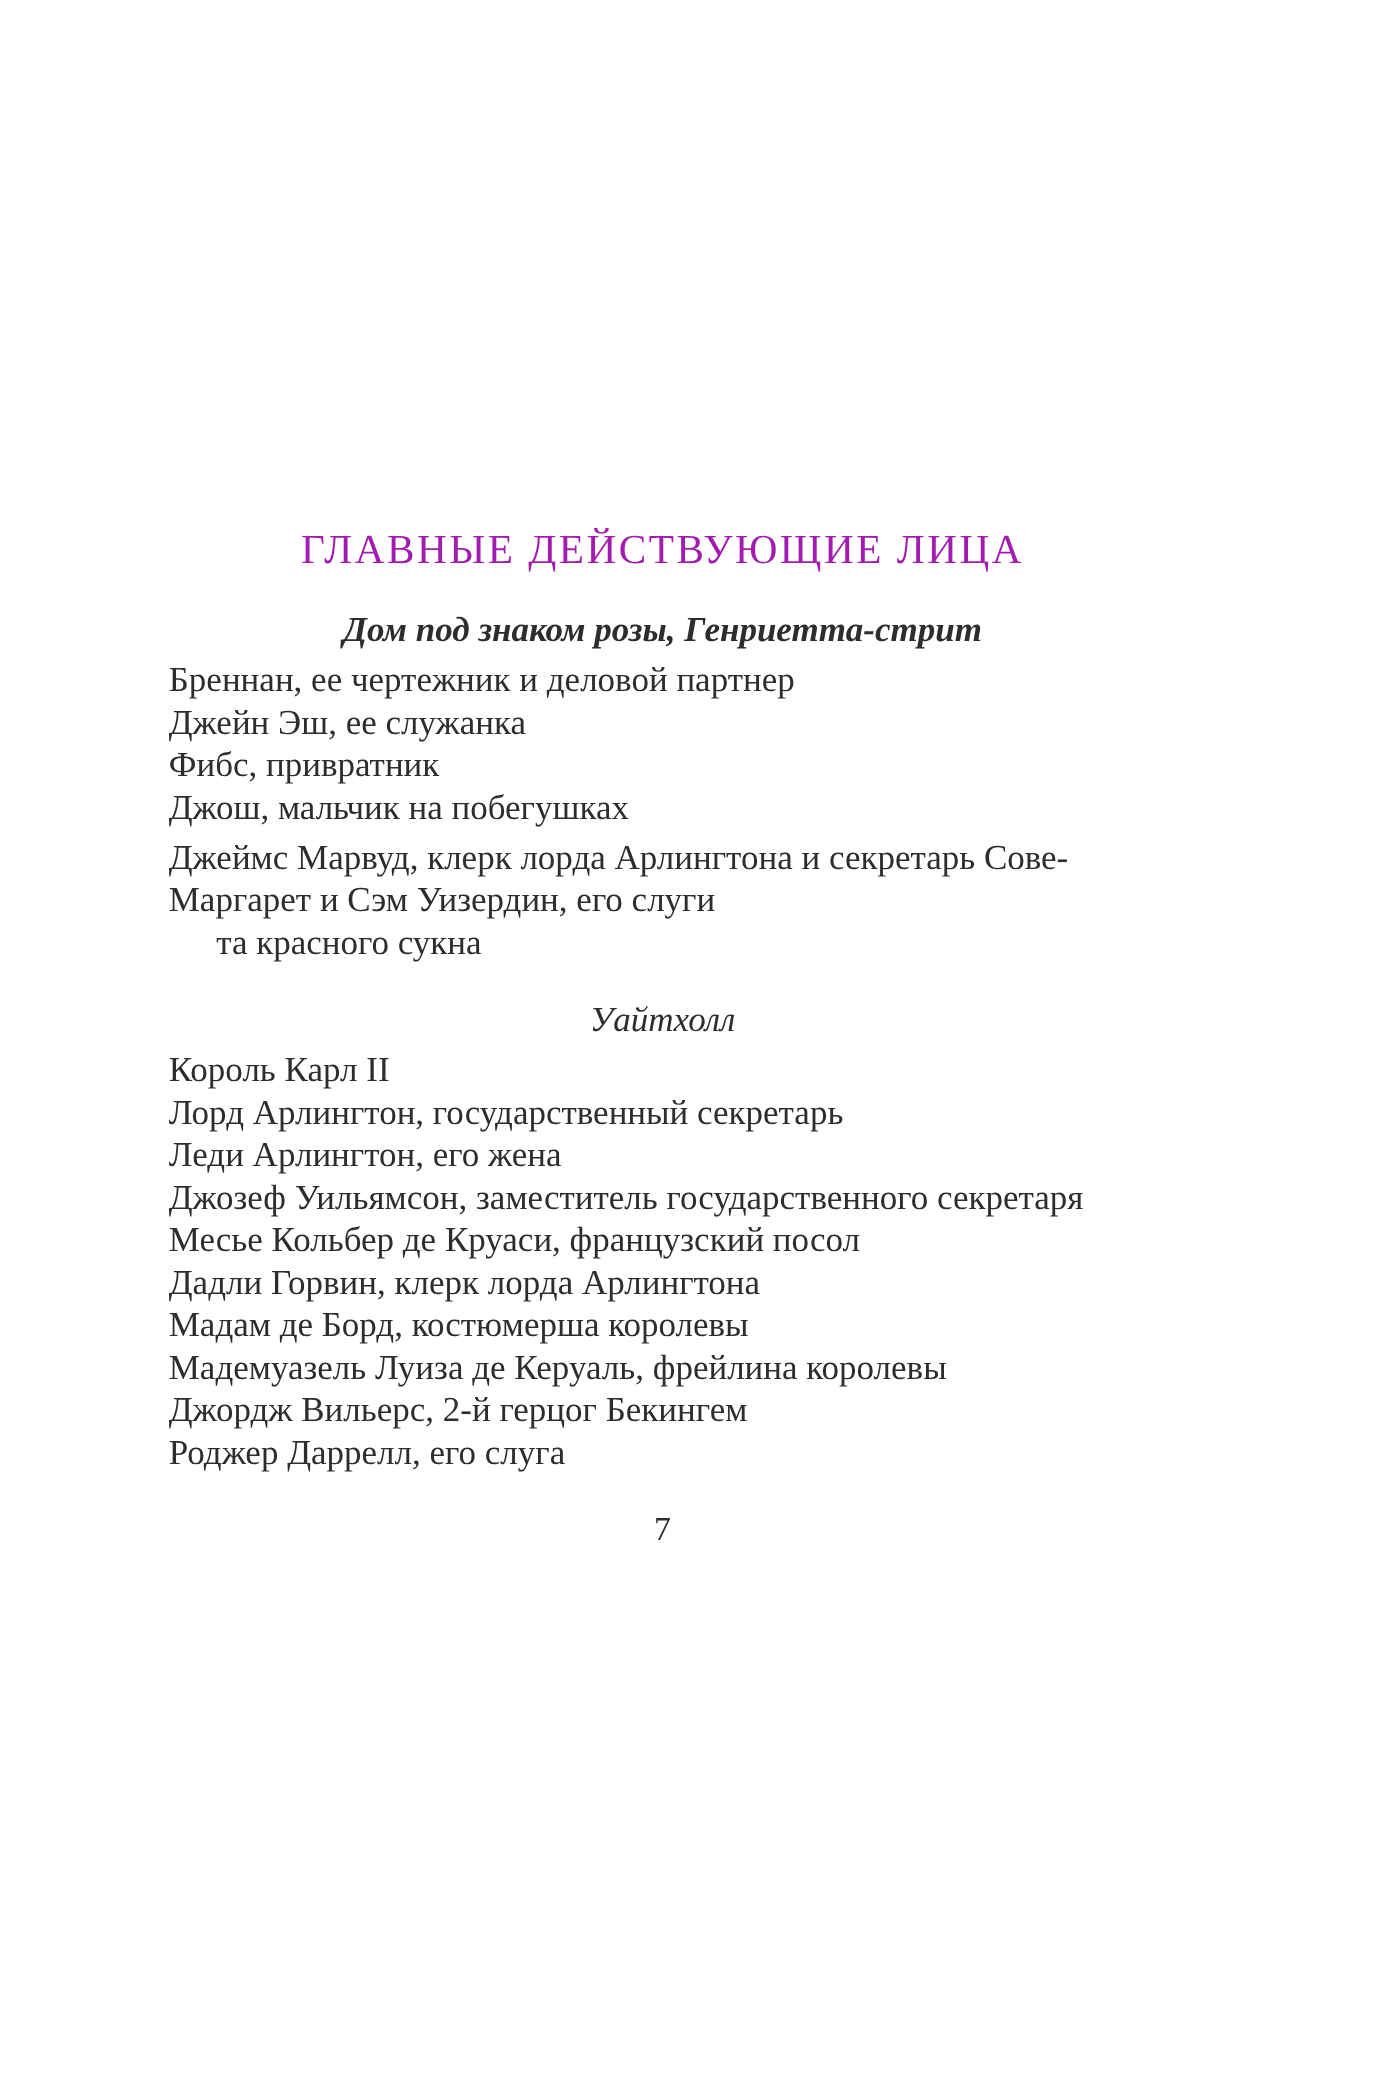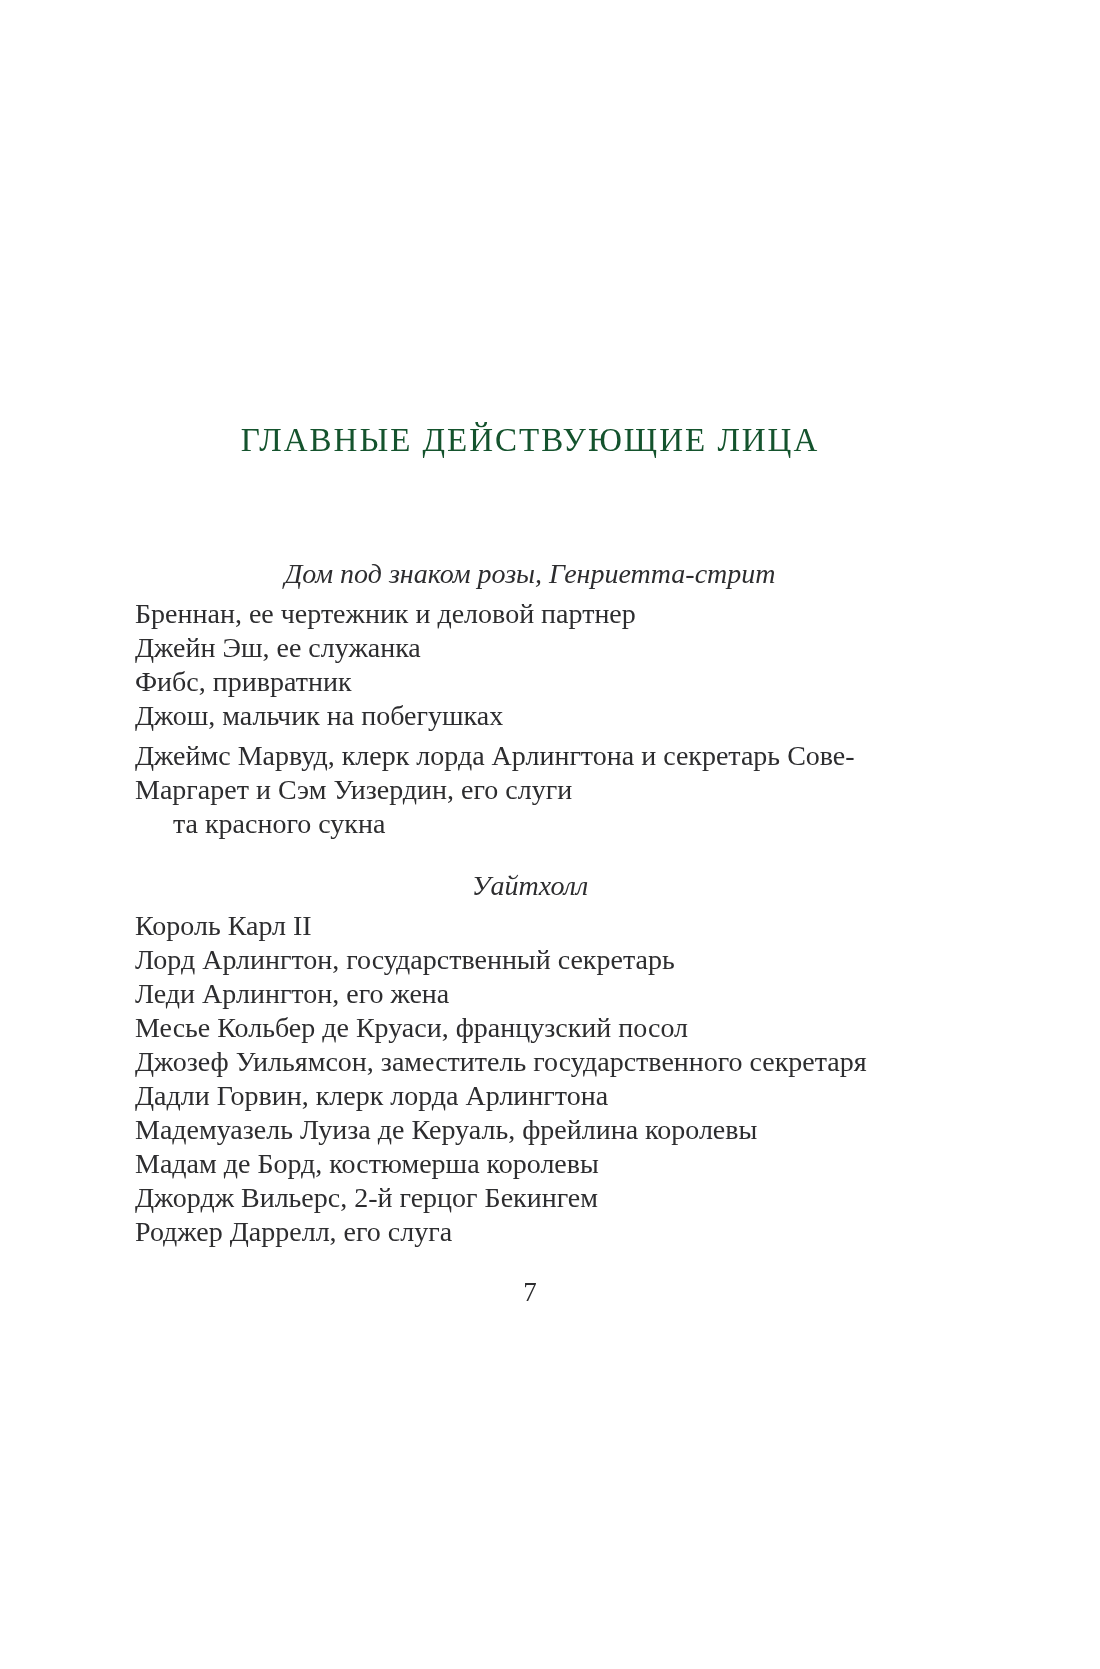--- a/index.html
+++ b/index.html
@@ -23,33 +23,34 @@
     width: 790px;
     padding-top: 422px;
   }
   .title {
     margin: 0;
     font-size: 33px;
     font-weight: normal;
     line-height: 36px;
     letter-spacing: 2px;
     text-align: center;
-    color: #14532d;
+    color: #a21caf;
     white-space: nowrap;
   }
   .section .heading {
     margin-top: 28px;
     font-size: 28px;
     font-style: italic;
     line-height: 34px;
     text-align: center;
     white-space: nowrap;
   }
   .section:first-child .heading {
-    margin-top: 99px;
+    margin-top: 30px;
+    font-weight: bold;
   }
   .section .lines {
     margin-top: 6px;
   }
   .line {
     font-size: 28px;
     line-height: 34px;
     white-space: nowrap;
   }
   .line.indent {
@@ -84,25 +85,25 @@
             <div class="line">Маргарет и Сэм Уизердин, его слуги</div>
             <div class="line indent">та красного сукна</div>
           </div>
         </div>
         <div class="section">
           <div class="heading">Уайтхолл</div>
           <div class="lines">
             <div class="line">Король Карл II</div>
             <div class="line">Лорд Арлингтон, государственный секретарь</div>
             <div class="line">Леди Арлингтон, его жена</div>
+            <div class="line">Джозеф Уильямсон, заместитель государственного секретаря</div>
             <div class="line">Месье Кольбер де Круаси, французский посол</div>
-            <div class="line">Джозеф Уильямсон, заместитель государственного секретаря</div>
             <div class="line">Дадли Горвин, клерк лорда Арлингтона</div>
+            <div class="line">Мадам де Борд, костюмерша королевы</div>
             <div class="line">Мадемуазель Луиза де Керуаль, фрейлина королевы</div>
-            <div class="line">Мадам де Борд, костюмерша королевы</div>
             <div class="line">Джордж Вильерс, 2-й герцог Бекингем</div>
             <div class="line">Роджер Даррелл, его слуга</div>
           </div>
         </div>
       </div>
     <div class="page-number">7</div>
   </div>
 </div>
 
 </body></html>

